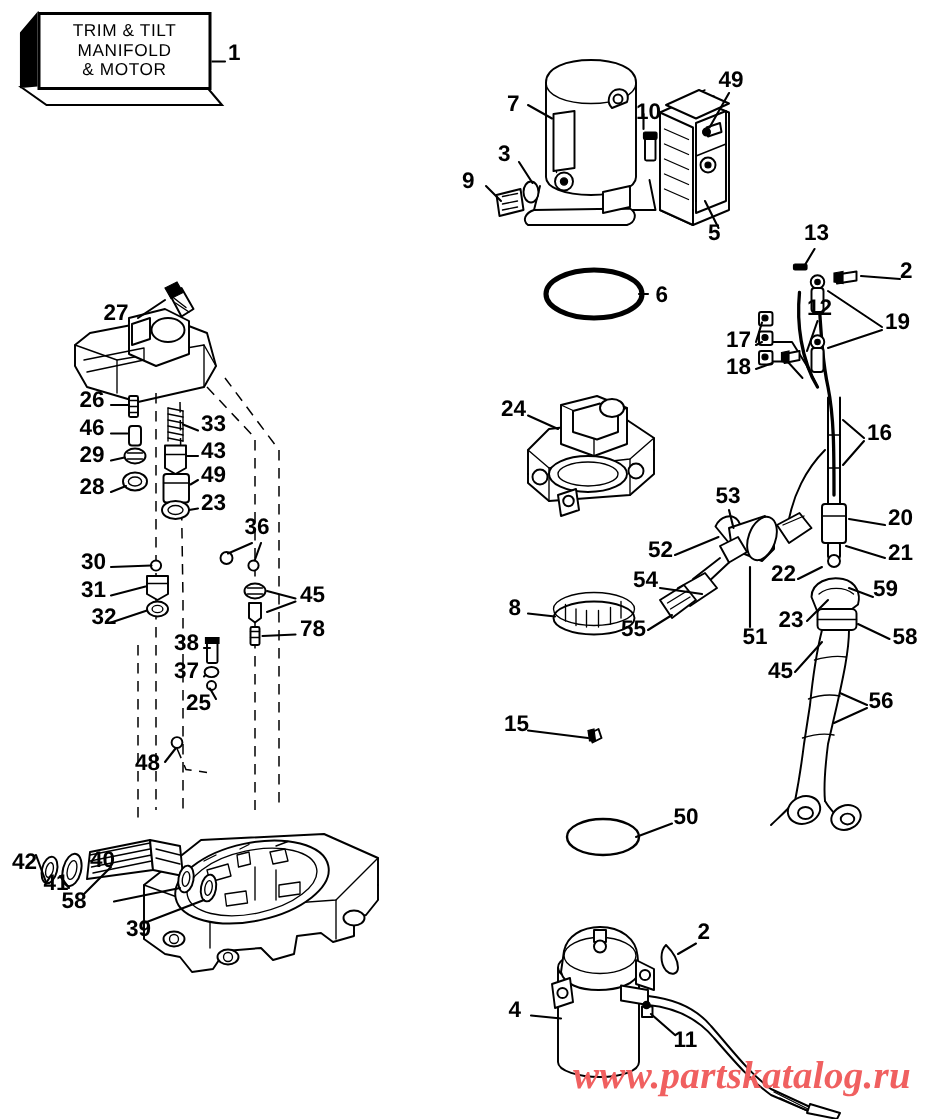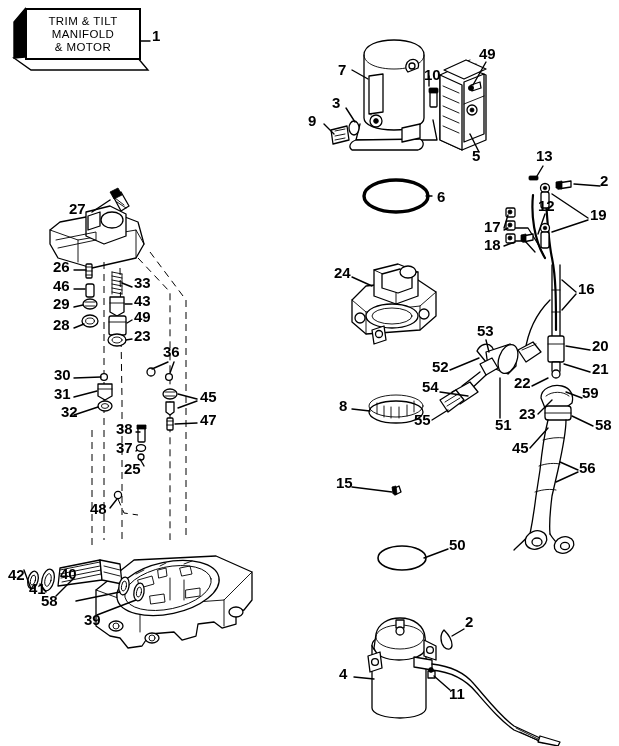--- a/index.html
+++ b/index.html
@@ -447,26 +447,27 @@
     <span class="callout" style="left:53px;top:317px">28</span>
     <span class="callout" style="left:134px;top:275px">33</span>
     <span class="callout" style="left:134px;top:293px">43</span>
     <span class="callout" style="left:134px;top:309px">49</span>
     <span class="callout" style="left:134px;top:328px">23</span>
     <span class="callout" style="left:163px;top:344px">36</span>
     <span class="callout" style="left:54px;top:367px">30</span>
     <span class="callout" style="left:54px;top:386px">31</span>
     <span class="callout" style="left:61px;top:404px">32</span>
     <span class="callout" style="left:200px;top:389px">45</span>
-    <span class="callout" style="left:200px;top:412px">47</span>
+    <span class="callout" style="left:200px;top:412px">78</span>
     <span class="callout" style="left:116px;top:421px">38</span>
     <span class="callout" style="left:116px;top:440px">37</span>
     <span class="callout" style="left:124px;top:461px">25</span>
     <span class="callout" style="left:90px;top:501px">48</span>
     <span class="callout" style="left:8px;top:567px">42</span>
     <span class="callout" style="left:29px;top:581px">41</span>
     <span class="callout" style="left:41px;top:593px">58</span>
     <span class="callout" style="left:60px;top:566px">40</span>
     <span class="callout" style="left:84px;top:612px">39</span>
   </div>
 
+  <div class="wm">www.partskatalog.ru</div>
 
 </div>
 
 </body></html>

